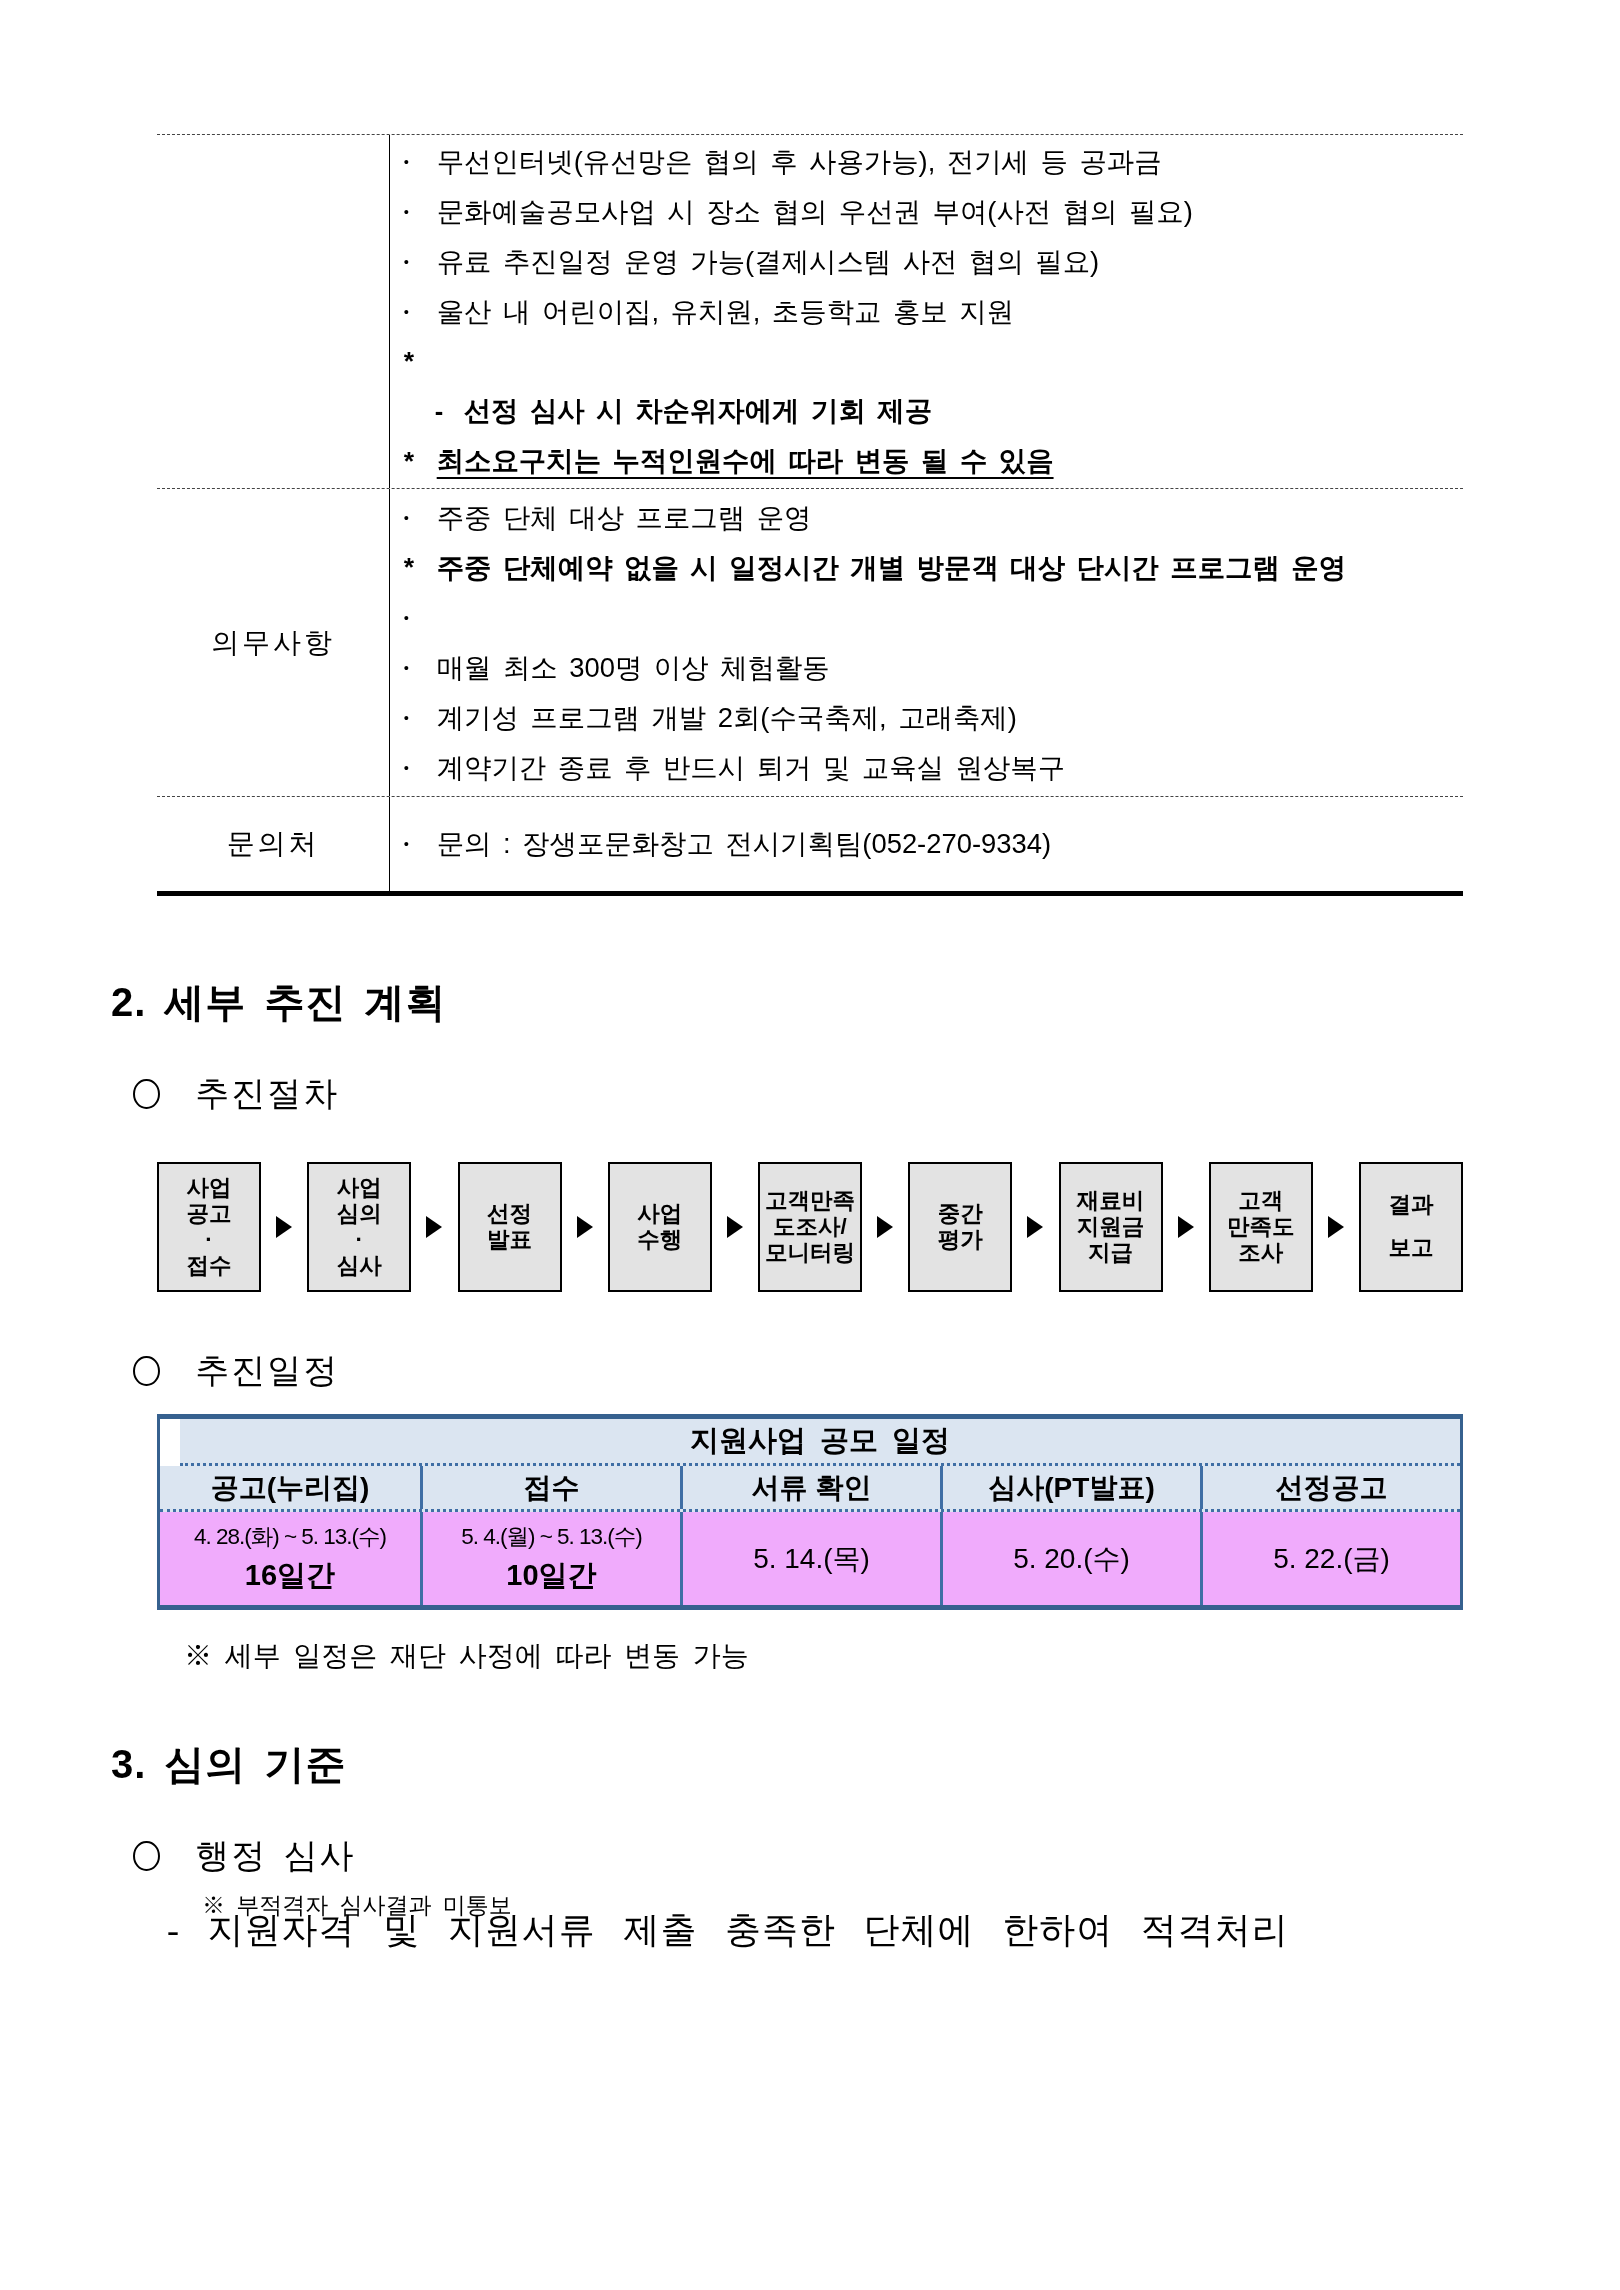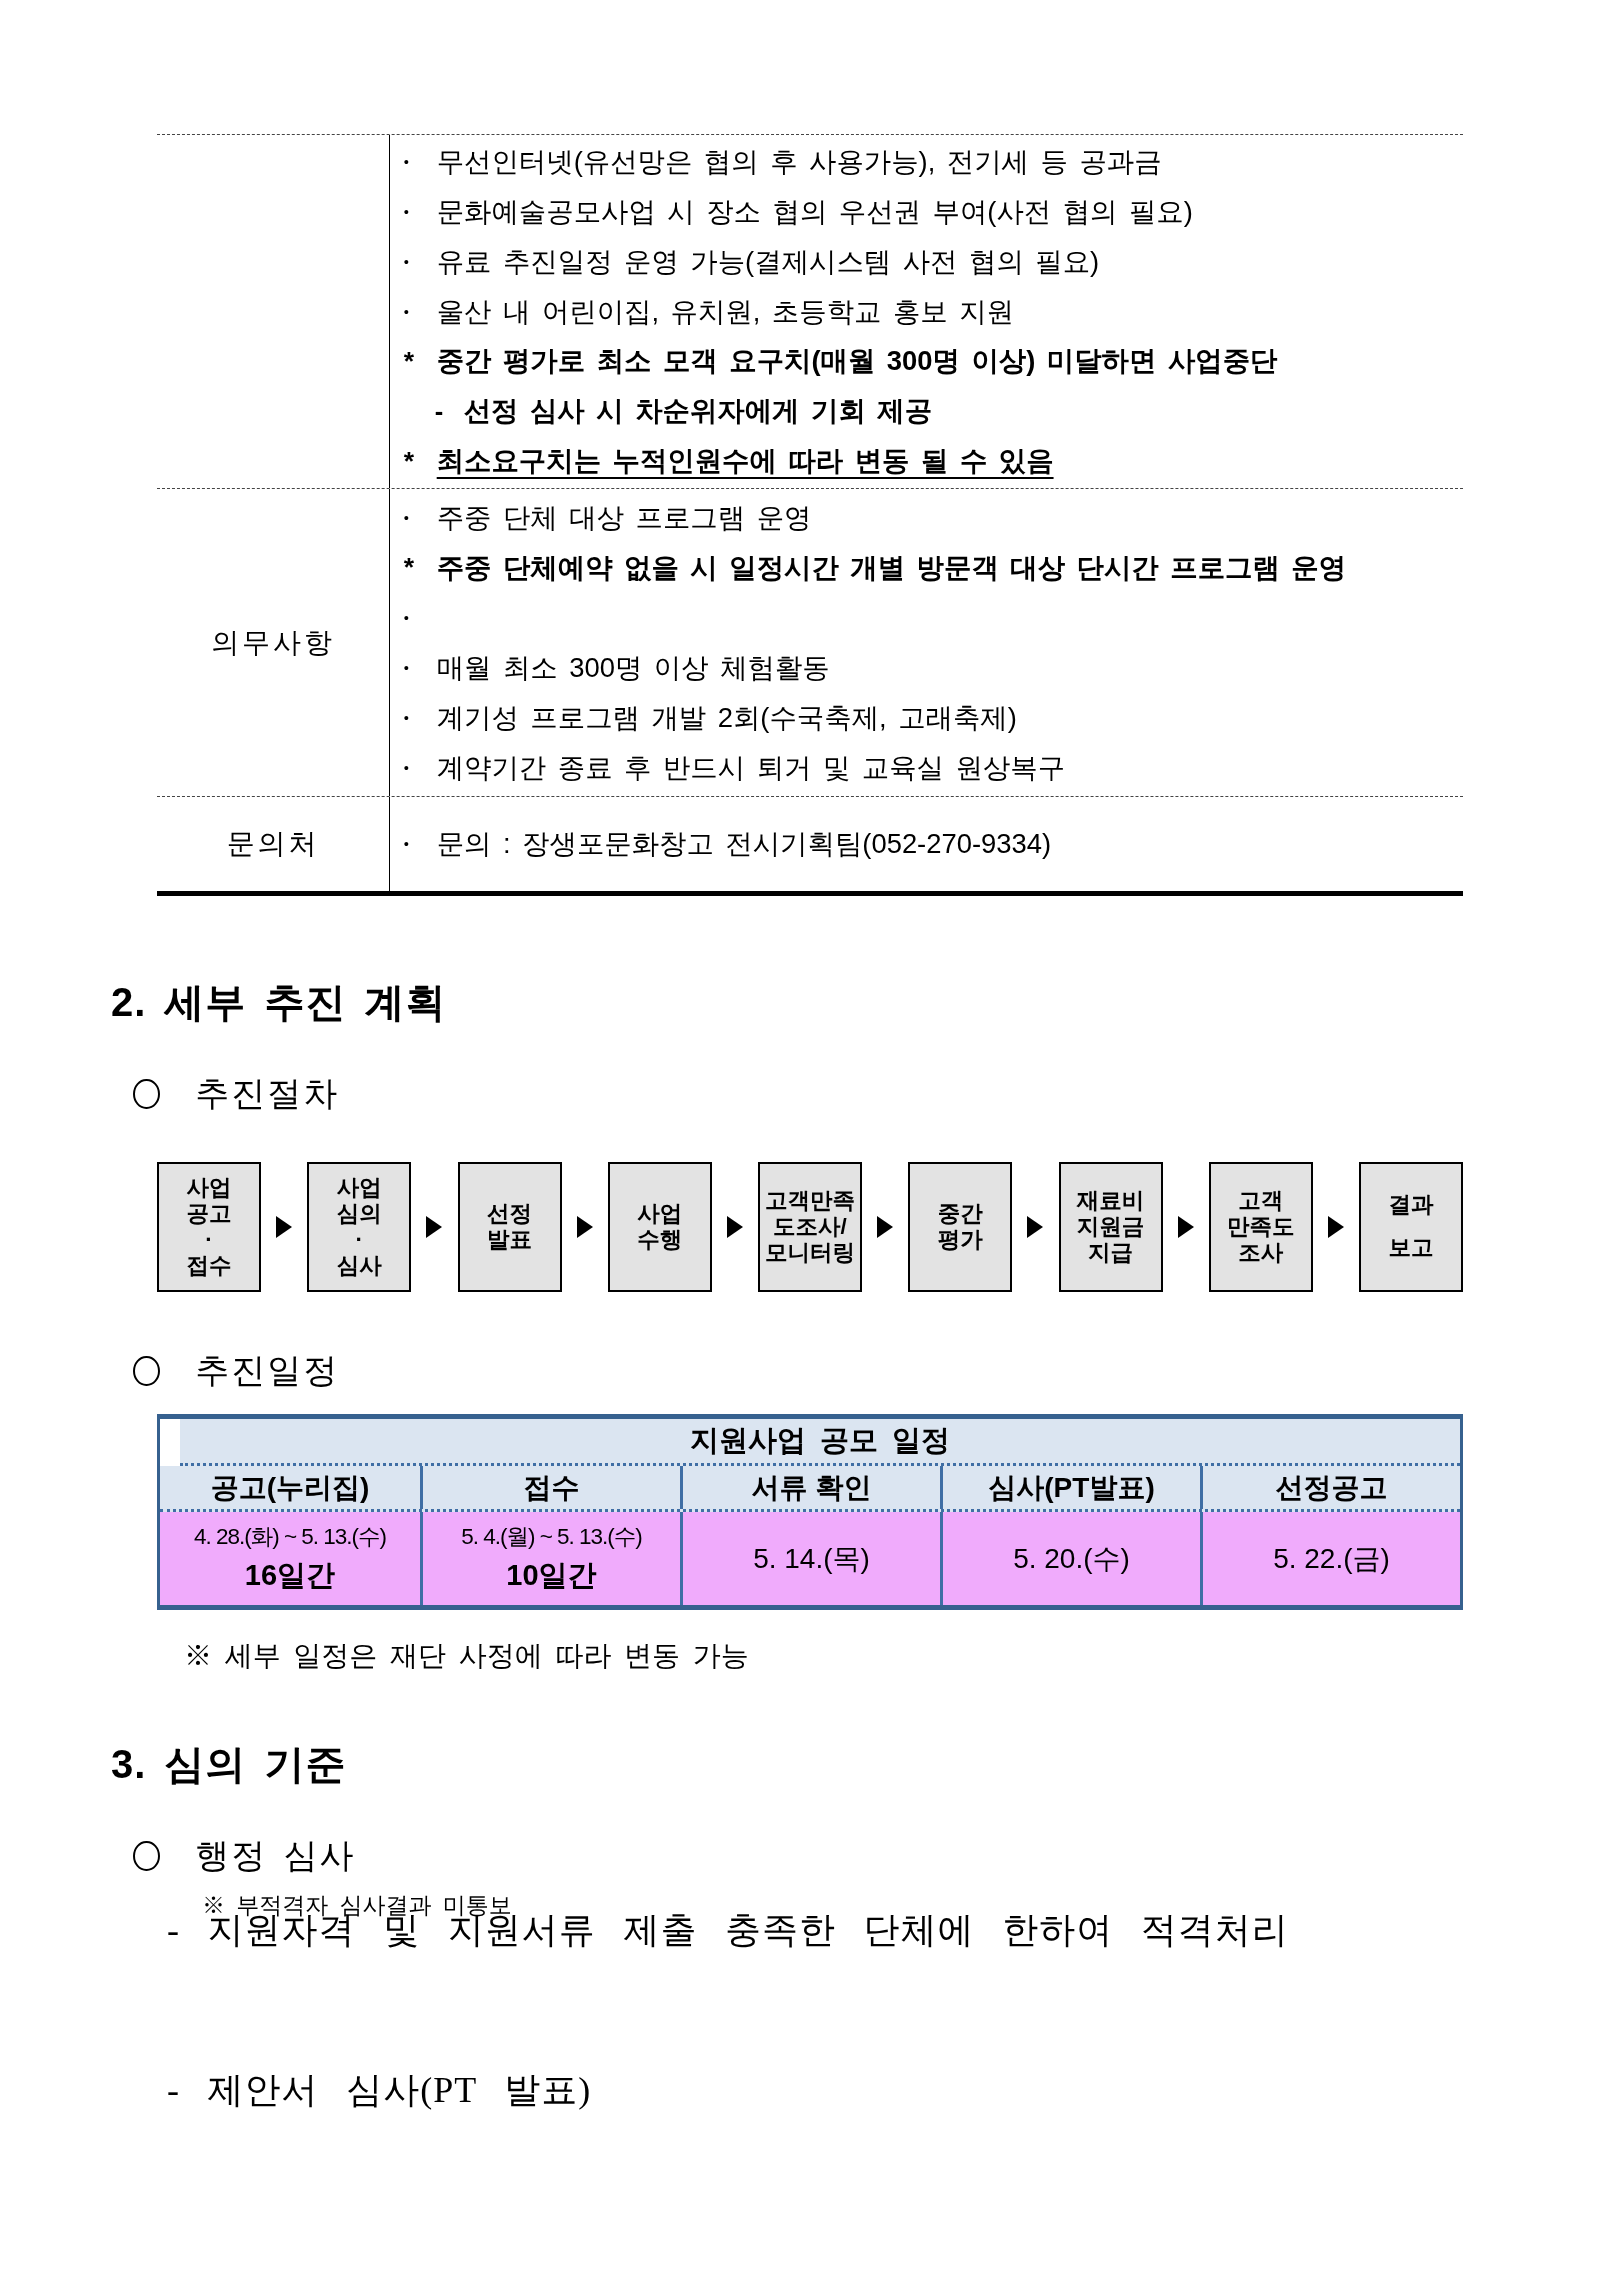--- a/index.html
+++ b/index.html
@@ -136,21 +136,20 @@
           <div class="line s-n">
             <span class="mk">•</span>
             <span class="tx">유료 추진일정 운영 가능(결제시스템 사전 협의 필요)</span>
           </div>
           <div class="line s-n">
             <span class="mk">•</span>
             <span class="tx">울산 내 어린이집, 유치원, 초등학교 홍보 지원</span>
           </div>
           <div class="line s-b">
             <span class="mk">*</span>
-            <span class="tx">중간 평가로 최소 모객 요구치(매월 300명 이상) 미달하면 사업중단</span>
           </div>
           <div class="line s-bi">
             <span class="mk">-</span>
             <span class="tx">선정 심사 시 차순위자에게 기회 제공</span>
           </div>
           <div class="line s-bu">
             <span class="mk">*</span>
             <span class="tx">최소요구치는 누적인원수에 따라 변동 될 수 있음</span>
           </div>
         </div>
@@ -312,16 +311,15 @@
 
   <div class="sub-head" style="top:1833px">
     <span class="circle"></span>
     <span>행정 심사</span>
   </div>
 
   <div class="serif-item" style="top:1906px">- 지원자격 및 지원서류 제출 충족한 단체에 한하여 적격처리</div>
 
   <div class="note" style="top:1890px;left:202px;font-size:23px">※ 부적격자 심사결과 미통보</div>
 
-  <div class="serif-item" style="top:2066px">- 제안서 심사(PT 발표)</div>
 
 </div>
 
 
 </body></html>

